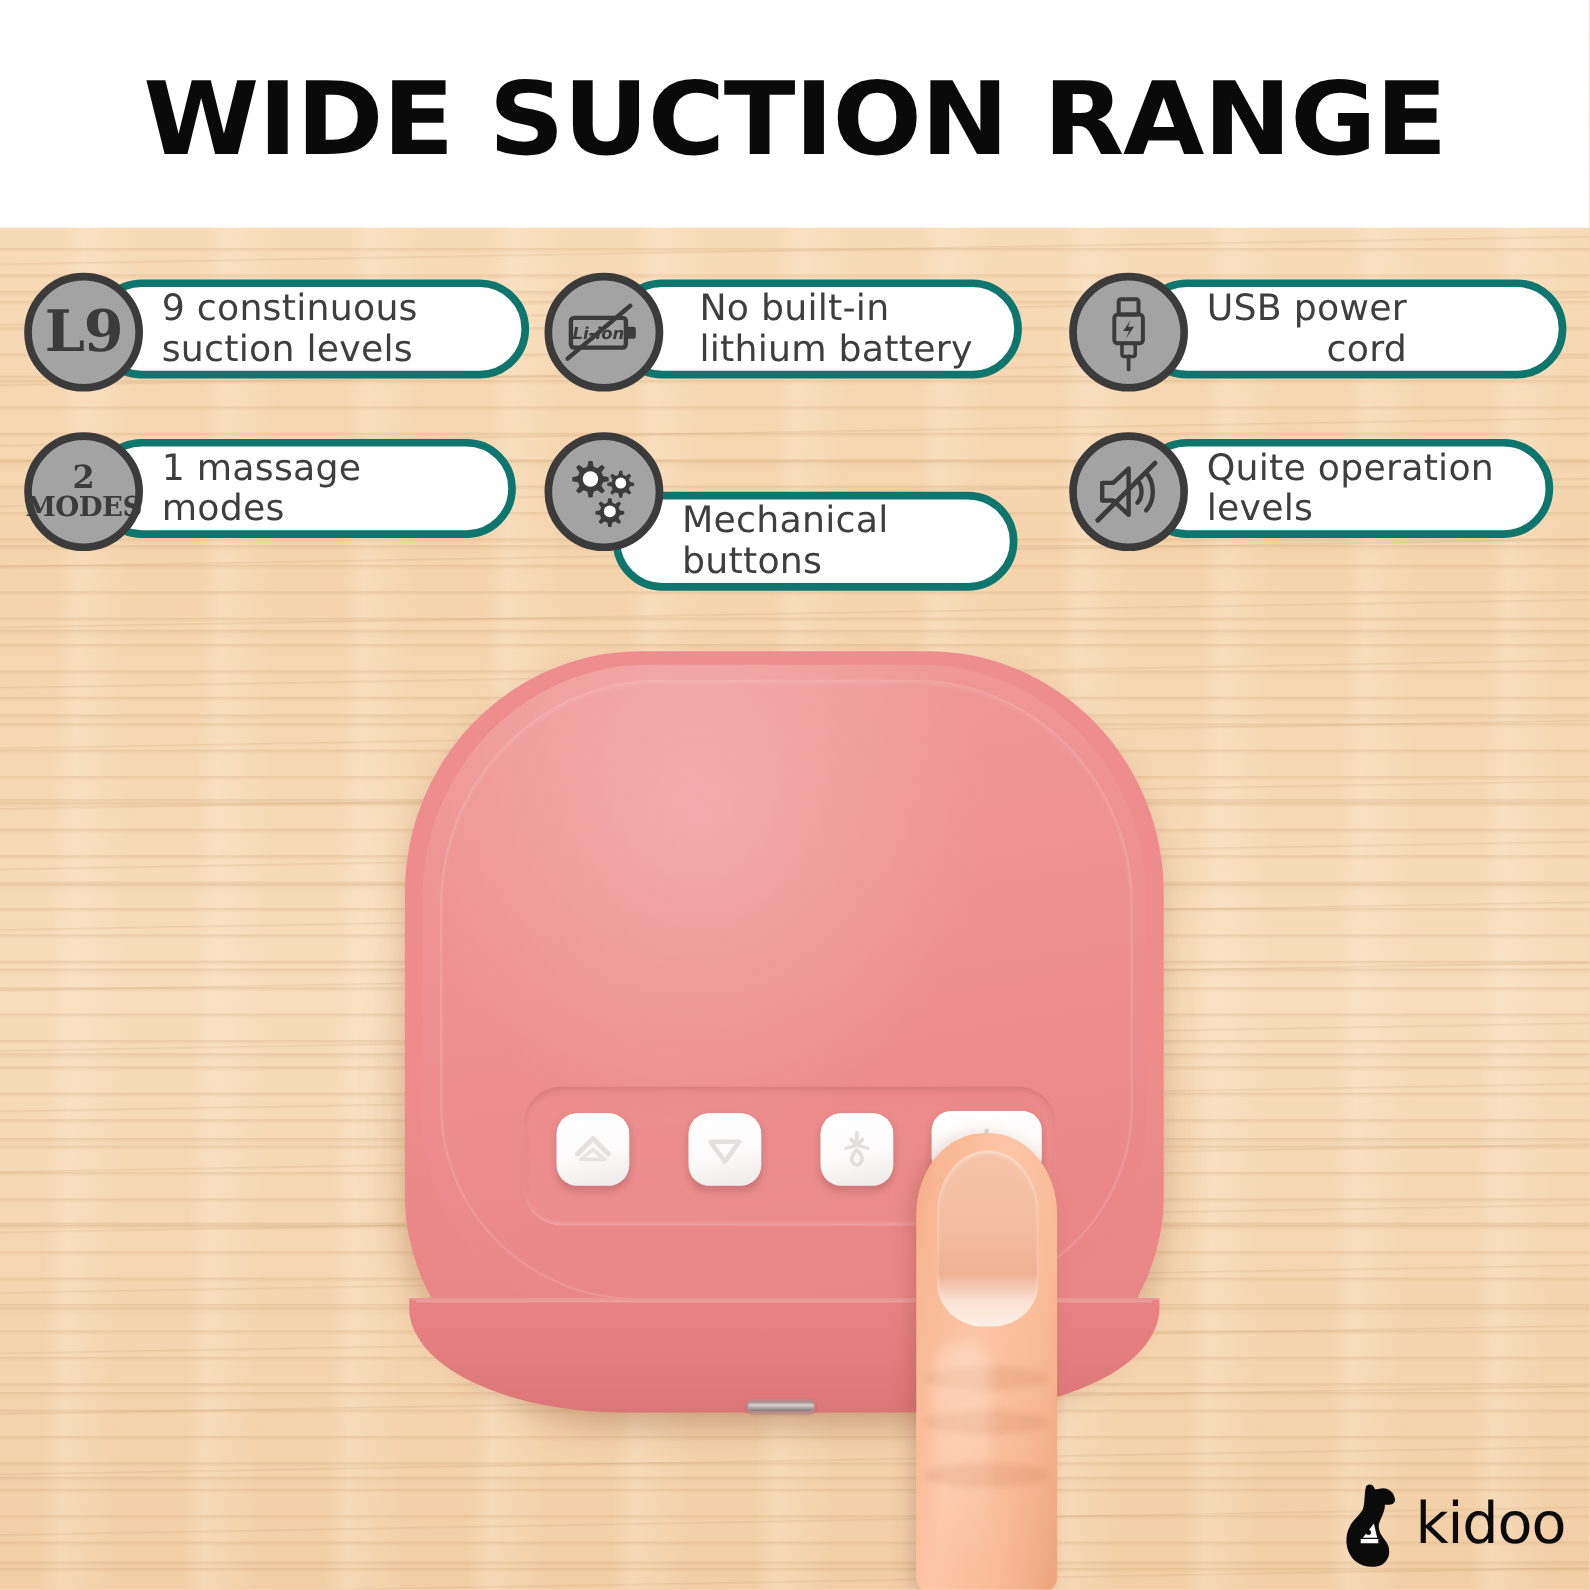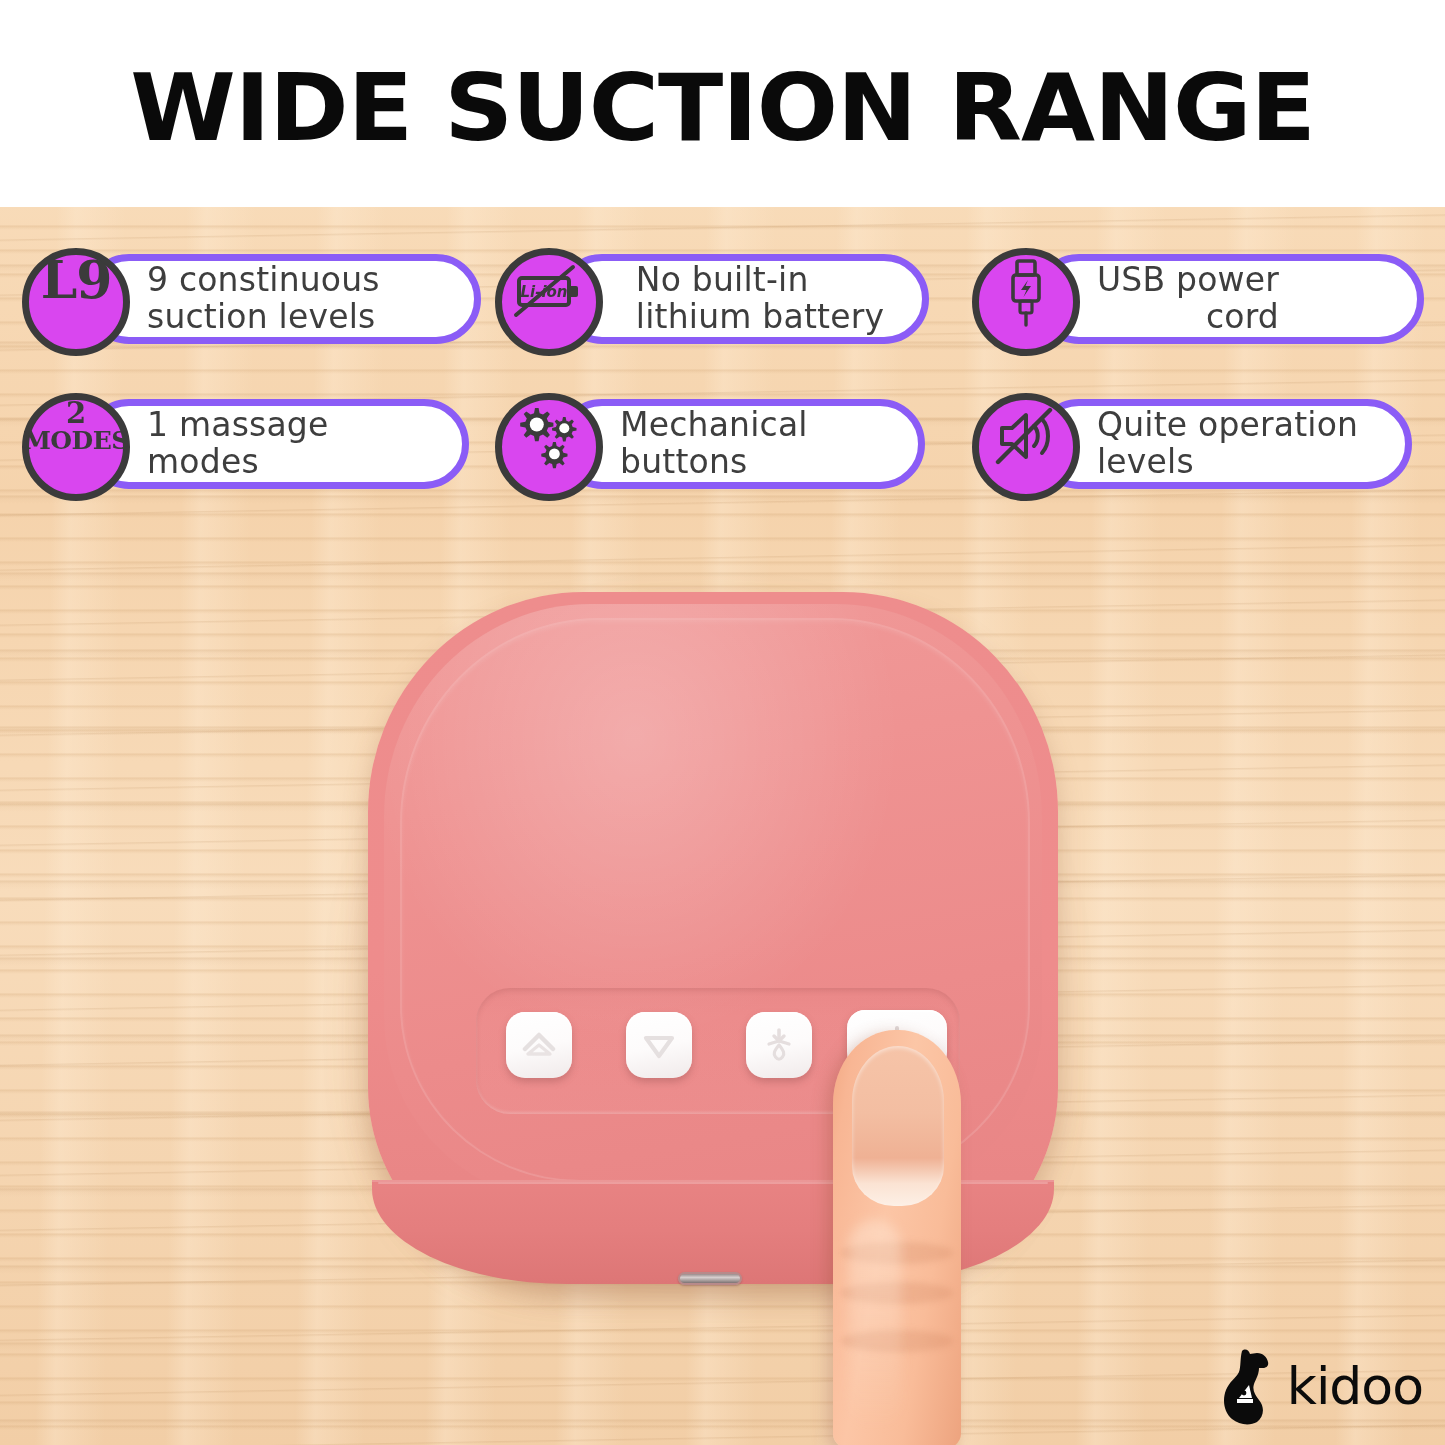--- a/index.html
+++ b/index.html
@@ -78,43 +78,43 @@
     position:absolute;
     display:flex;align-items:center;
     height:104px;
   }
   .badge-pill{
     position:absolute;
     left:62px;
     top:6px;
     height:90px;
     background:#FFFFFF;
-    border:7px solid #8b5cf6;
+    border:7px solid #0f766e;
     border-radius:48px;
     box-sizing:border-box;
     display:flex;align-items:center;
   }
   .badge-text{
     font-family:"DejaVu Sans", sans-serif;
     font-size:33px;
     line-height:1.12;
     color:#3E3E3E;
     padding-left:56px;
     padding-right:22px;
     letter-spacing:0.2px;
     white-space:pre-line;
   }
   .badge-circle{
     position:absolute;left:0;top:0;
     width:108px;height:108px;
     border-radius:50%;
-    background:#d946ef;
+    background:#a3a3a3;
     border:7px solid #3B3B3B;
     box-sizing:border-box;
-    display:flex;justify-content:center;
+    display:flex;align-items:center;justify-content:center;
     z-index:3;
   }
   .circ-label{
     font-family:"DejaVu Serif", serif;
     font-weight:700;
     color:#3B3B3B;
     text-align:center;
     line-height:0.95;
   }
   .circ-l9{ font-size:52px; letter-spacing:-1px; }
@@ -124,21 +124,21 @@
 
   
   .col1{ left:22px; }
   .col2{ left:495px; }
   .col3{ left:972px; }
 
   .w1 .badge-pill{ width:397px; }
   .w2 .badge-pill{ width:372px;justify-content:center; }
   .w3 .badge-pill{ width:390px;text-align:right; }
   .w4 .badge-pill{ width:385px; }
-  .w5 .badge-pill{ width:368px; }
+  .w5 .badge-pill{ width:368px;margin-top:48px; }
   .w6 .badge-pill{ width:378px; }
 
   .icon-svg{ width:72px;height:72px;display:block; }
 
   
   #device-wrap{
     position:absolute;left:0;top:0;width:1445px;height:1445px;z-index:4;
   }
   #device-shadow{
     position:absolute;

